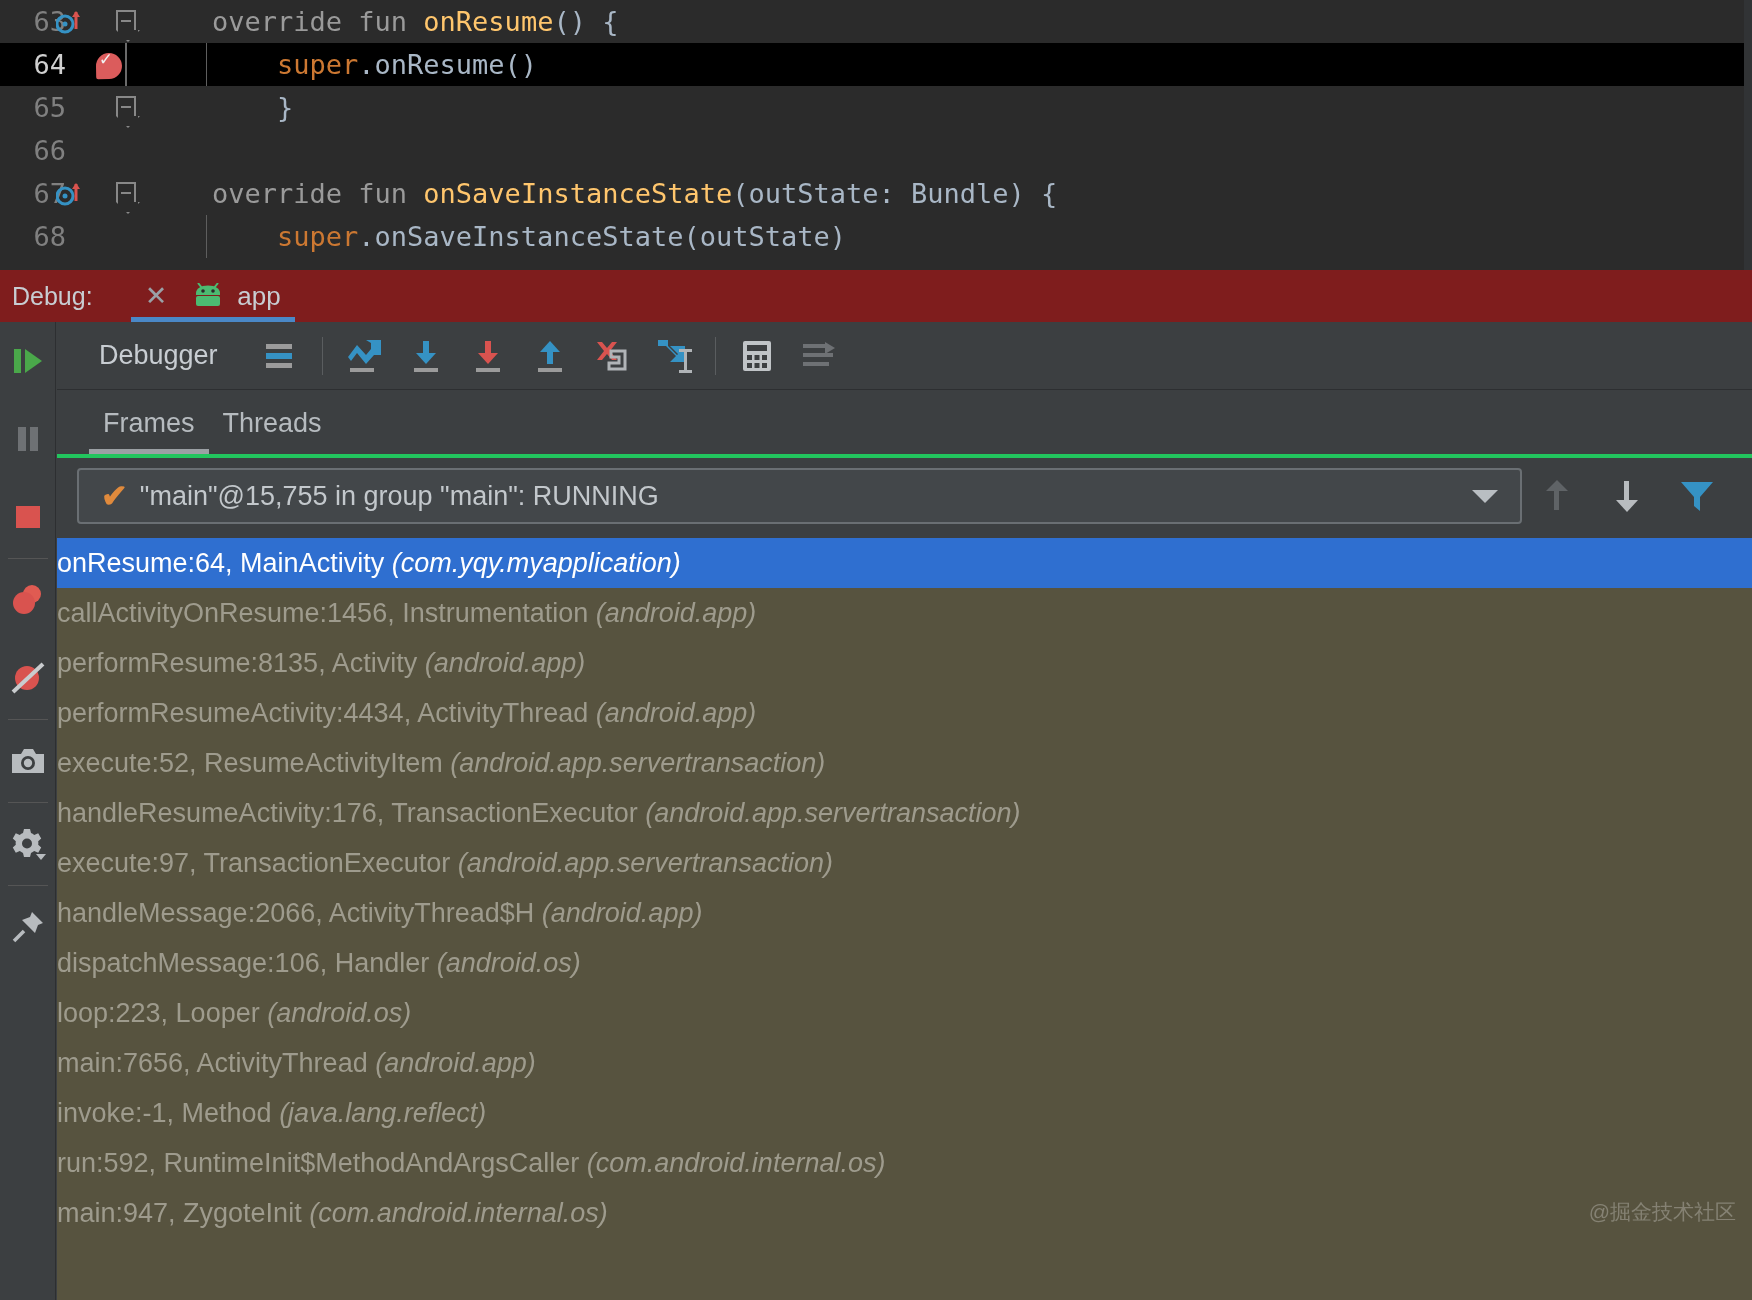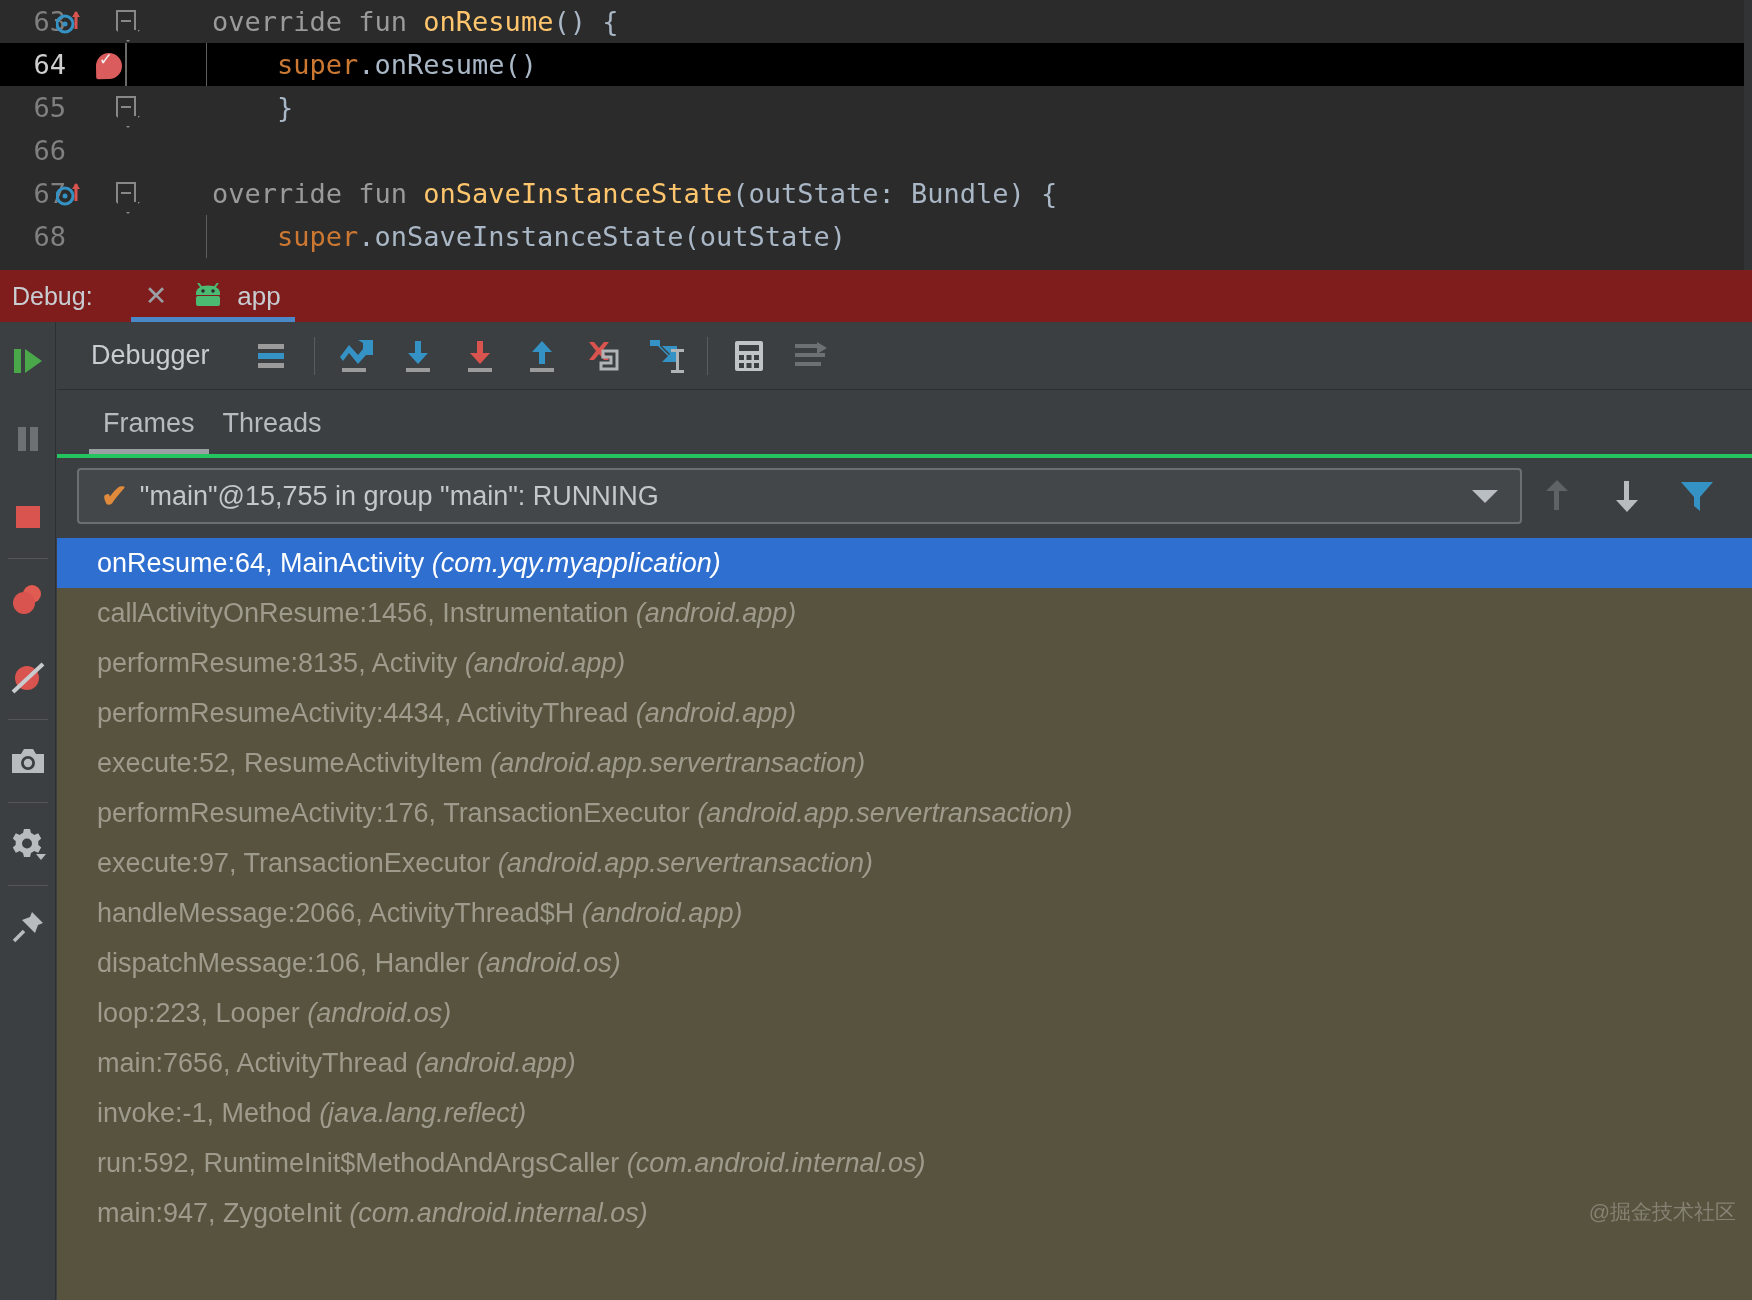--- a/index.html
+++ b/index.html
@@ -97,20 +97,21 @@
   .side-sep { width: 40px; height: 1px; background: #555; margin: 2px 8px; }
 
   
   #debugger-panel {
     position: absolute; left: 57px; top: 322px; width: 1695px; height: 978px;
     background: #3c3f41;
   }
   #dbg-toolbar {
     height: 68px; display: flex; align-items: center;
     border-bottom: 1px solid #2d2f31;
+    padding-left: 8px;
   }
   #dbg-title { color: #c8cdd2; font-size: 27px; margin-left: 34px; margin-right: 32px; }
   .tb-btn {
     width: 62px; height: 68px; display: flex; align-items: center; justify-content: center;
     cursor: pointer;
   }
   .tb-sep { width: 1px; height: 38px; background: #5a5d5f; margin: 0 10px; }
 
   #dbg-tabs {
     height: 68px; display: flex; align-items: flex-end;
@@ -140,21 +141,21 @@
     width: 0; height: 0; border-left: 13px solid transparent; border-right: 13px solid transparent;
     border-top: 13px solid #b9bec2;
   }
   .nav-btn { width: 70px; height: 70px; display: flex; align-items: center; justify-content: center; cursor: pointer; }
 
   #frames-list {
     position: absolute; left: 0; right: 0; top: 216px; bottom: 0;
     background: #57533f; overflow: hidden;
   }
   .frame-row {
-    height: 50px; line-height: 50px; padding-left: 40px;
+    height: 50px; line-height: 50px; 
     color: #9e9b8d; font-size: 27px; white-space: nowrap; cursor: pointer;
   }
   .frame-row.selected { background: #2f6fd0; color: #ffffff; }
   .frame-row .pkg { font-style: italic; }
   .frame-row.selected .pkg { color: #ffffff; }
 
   #watermark {
     position: absolute; right: 16px; bottom: 74px;
     color: #8a8779; font-size: 21px; opacity: 0.9;
   }
@@ -376,21 +377,21 @@
     </div>
   </div>
 
   <div id="frames-list">
     <div id="frames-rows">
         <div class="frame-row selected"><span>onResume:64, MainActivity </span><span class="pkg">(com.yqy.myapplication)</span></div>
         <div class="frame-row"><span>callActivityOnResume:1456, Instrumentation </span><span class="pkg">(android.app)</span></div>
         <div class="frame-row"><span>performResume:8135, Activity </span><span class="pkg">(android.app)</span></div>
         <div class="frame-row"><span>performResumeActivity:4434, ActivityThread </span><span class="pkg">(android.app)</span></div>
         <div class="frame-row"><span>execute:52, ResumeActivityItem </span><span class="pkg">(android.app.servertransaction)</span></div>
-        <div class="frame-row"><span>performResumeActivity:176, TransactionExecutor </span><span class="pkg">(android.app.servertransaction)</span></div>
+        <div class="frame-row"><span>handleResumeActivity:176, TransactionExecutor </span><span class="pkg">(android.app.servertransaction)</span></div>
         <div class="frame-row"><span>execute:97, TransactionExecutor </span><span class="pkg">(android.app.servertransaction)</span></div>
         <div class="frame-row"><span>handleMessage:2066, ActivityThread$H </span><span class="pkg">(android.app)</span></div>
         <div class="frame-row"><span>dispatchMessage:106, Handler </span><span class="pkg">(android.os)</span></div>
         <div class="frame-row"><span>loop:223, Looper </span><span class="pkg">(android.os)</span></div>
         <div class="frame-row"><span>main:7656, ActivityThread </span><span class="pkg">(android.app)</span></div>
         <div class="frame-row"><span>invoke:-1, Method </span><span class="pkg">(java.lang.reflect)</span></div>
         <div class="frame-row"><span>run:592, RuntimeInit$MethodAndArgsCaller </span><span class="pkg">(com.android.internal.os)</span></div>
         <div class="frame-row"><span>main:947, ZygoteInit </span><span class="pkg">(com.android.internal.os)</span></div>
       </div>
     <div id="watermark">@掘金技术社区</div>

